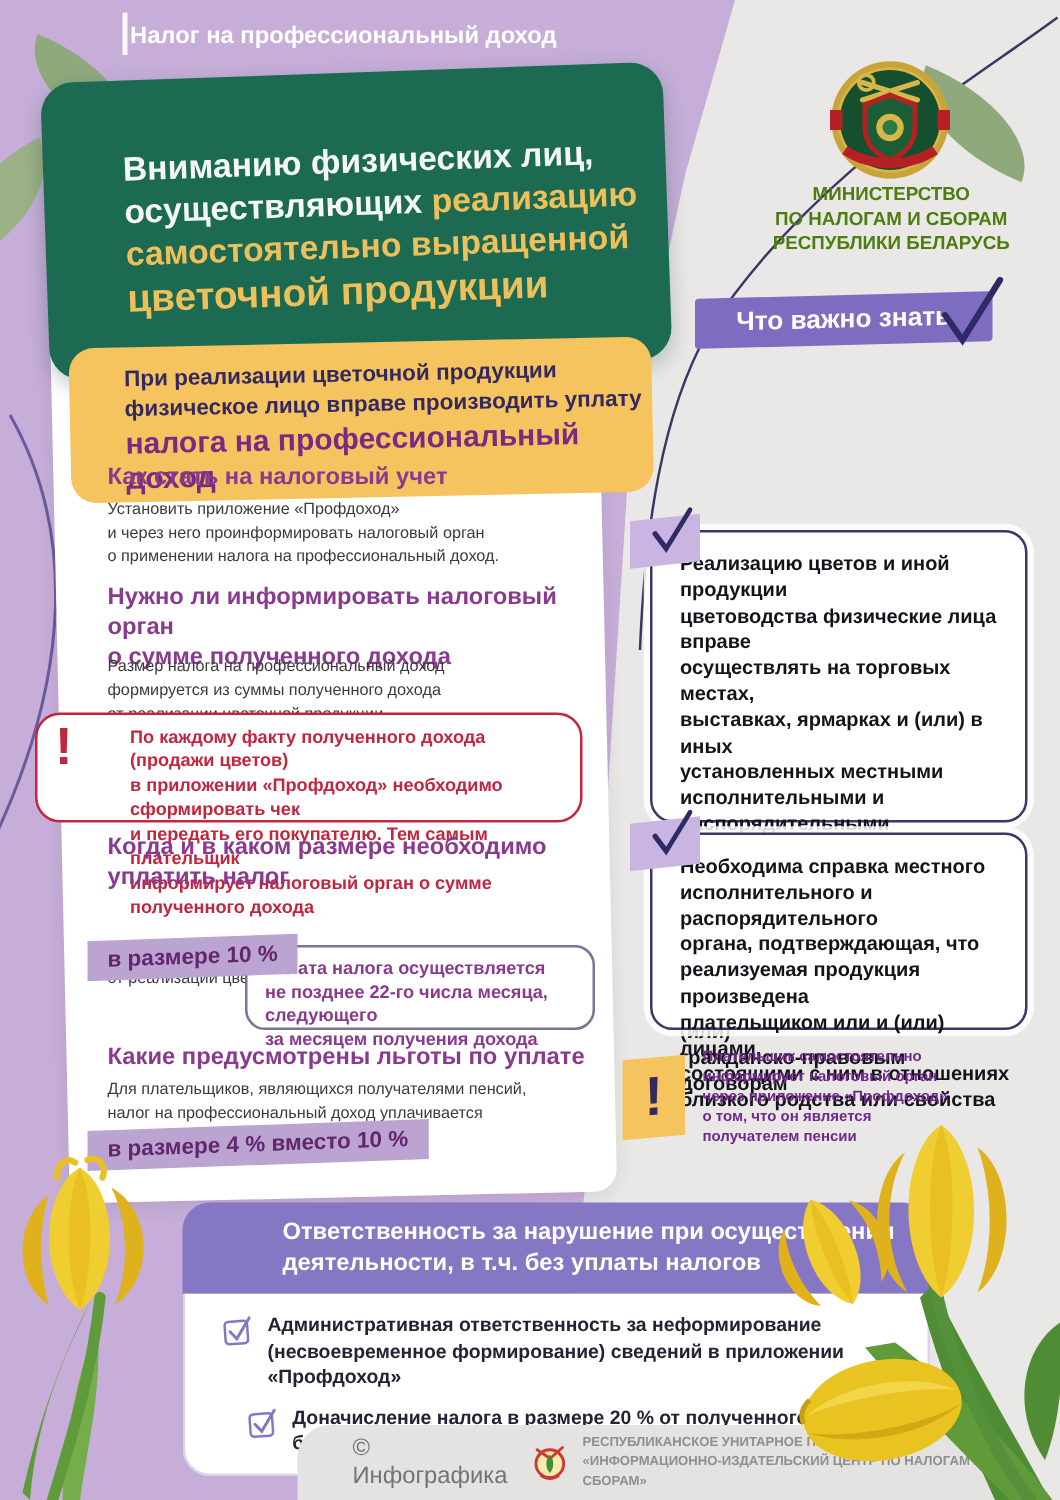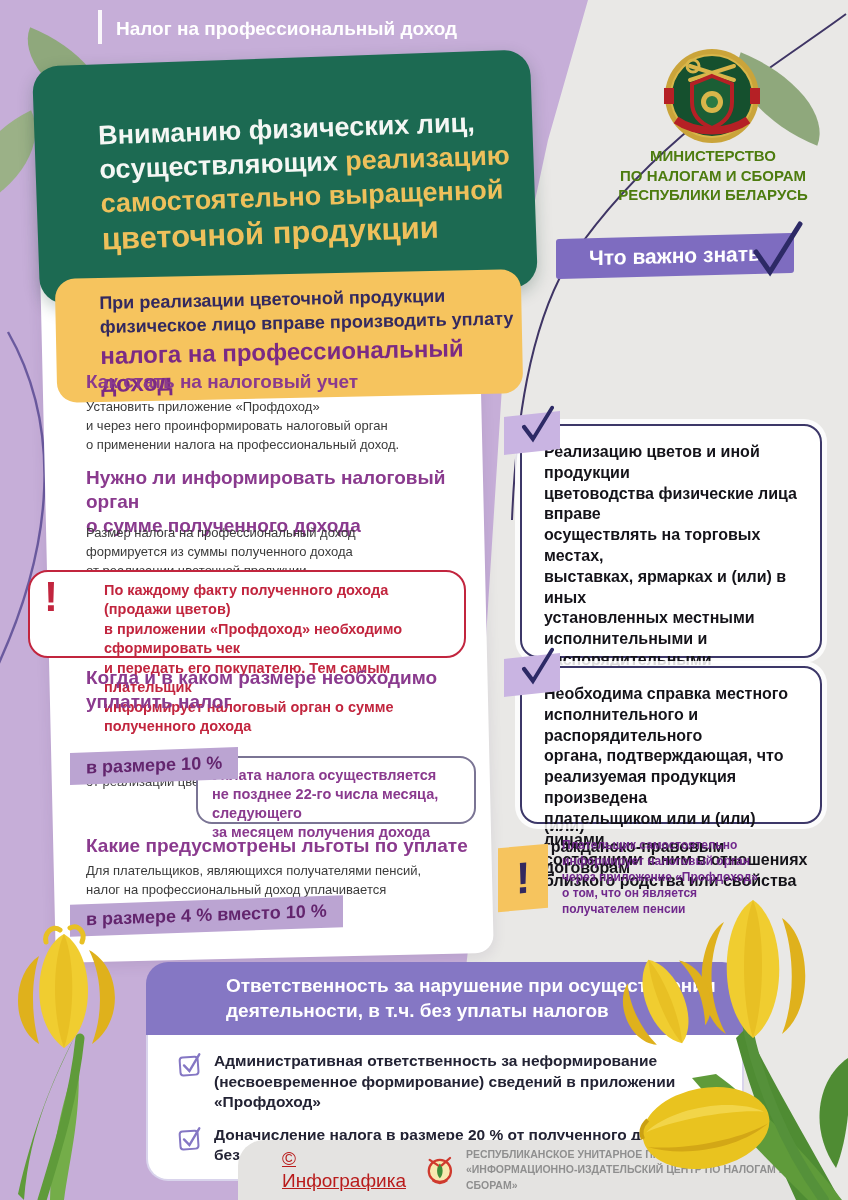--- a/index.html
+++ b/index.html
@@ -11,21 +11,21 @@
   
   #lavender{left:0;top:0;width:848px;height:1200px;background:#c6aed8;
     clip-path:polygon(0 0,588px 0,548px 140px,505px 340px,482px 700px,468px 950px,440px 1200px,0 1200px);}
   .leaf{background:#8fa87c;border-radius:0 100% 0 100%;}
   #leaf-1{left:16px;top:44px;width:100px;height:56px;transform:rotate(22deg);}
   #leaf-2{left:-30px;top:112px;width:64px;height:96px;transform:rotate(64deg);background:#9bb187;}
   #leaf-3{left:726px;top:70px;width:106px;height:58px;transform:rotate(202deg);}
 
   
   #ribbon-bar{left:98px;top:10px;width:4px;height:34px;background:rgba(255,255,255,.9);}
-  #ribbon-text{left:116px;top:18px;color:#fff;font-weight:700;font-size:19px;}
+  #ribbon-text{left:104px;top:18px;color:#fff;font-weight:700;font-size:19px;}
 
   
   #white-panel{left:46px;top:92px;width:438px;height:866px;background:#fff;
     border-radius:18px;transform:rotate(-1.3deg);box-shadow:0 4px 14px rgba(60,40,90,.10);}
 
   
   #green-box{left:36px;top:58px;width:498px;height:238px;background:#1c6a52;
     border-radius:26px;transform:rotate(-2deg);box-shadow:0 6px 16px rgba(20,60,45,.25);}
   #green-title{left:100px;top:112px;width:430px;font-weight:700;font-size:27px;line-height:1.25;color:#f4f7f4;transform:rotate(-2deg);}
   #green-title .y{color:#eec05b;}
@@ -83,29 +83,29 @@
   #pension-bang{left:498px;top:846px;width:50px;height:64px;background:#f6c45e;transform:skewY(-5deg);
     display:flex;align-items:center;justify-content:center;color:#33295f;font-weight:700;font-size:44px;}
   #pension-text{left:562px;top:838px;width:280px;color:#70288c;font-weight:700;font-size:12px;line-height:1.33;}
 
   
   #resp-box{left:146px;top:962px;width:598px;}
   #resp-head{background:#8577c4;border-radius:22px 22px 0 0;padding:12px 14px 12px 80px;
     color:#fff;font-weight:700;font-size:19px;line-height:1.3;}
   #resp-body{background:#fff;border:2px solid #d9d4ec;border-top:none;border-radius:0 0 22px 22px;
     padding:16px 12px 14px 30px;}
-  .resp-item{display:flex;gap:12px;margin-bottom:13px;}
+  .resp-item{display:flex;gap:12px;margin-bottom:13px;justify-content:center;}
   .resp-item:last-child{margin-bottom:0;}
   .resp-item .txt{color:#232334;font-weight:700;font-size:15.5px;line-height:1.3;}
   .cbx{flex:0 0 auto;margin-top:2px;transform:rotate(-4deg);}
 
   
   #footer{left:238px;top:1140px;width:574px;height:60px;background:#e4e3e1;border-radius:26px 26px 0 0;
     display:flex;align-items:center;gap:12px;padding-left:44px;box-sizing:border-box;}
-  #footer-copy{color:#b91c1c;font-size:19px;text-decoration:underline;}
+  #footer-copy{color:#737373;font-size:19px;}
   #footer-org{color:#8f8f8f;font-weight:700;font-size:10.5px;line-height:1.45;}
 
   svg{display:block;}
 </style>
 </head>
 <body>
 
 <div id="page">
 
   <div id="lavender" class="abs"></div>

